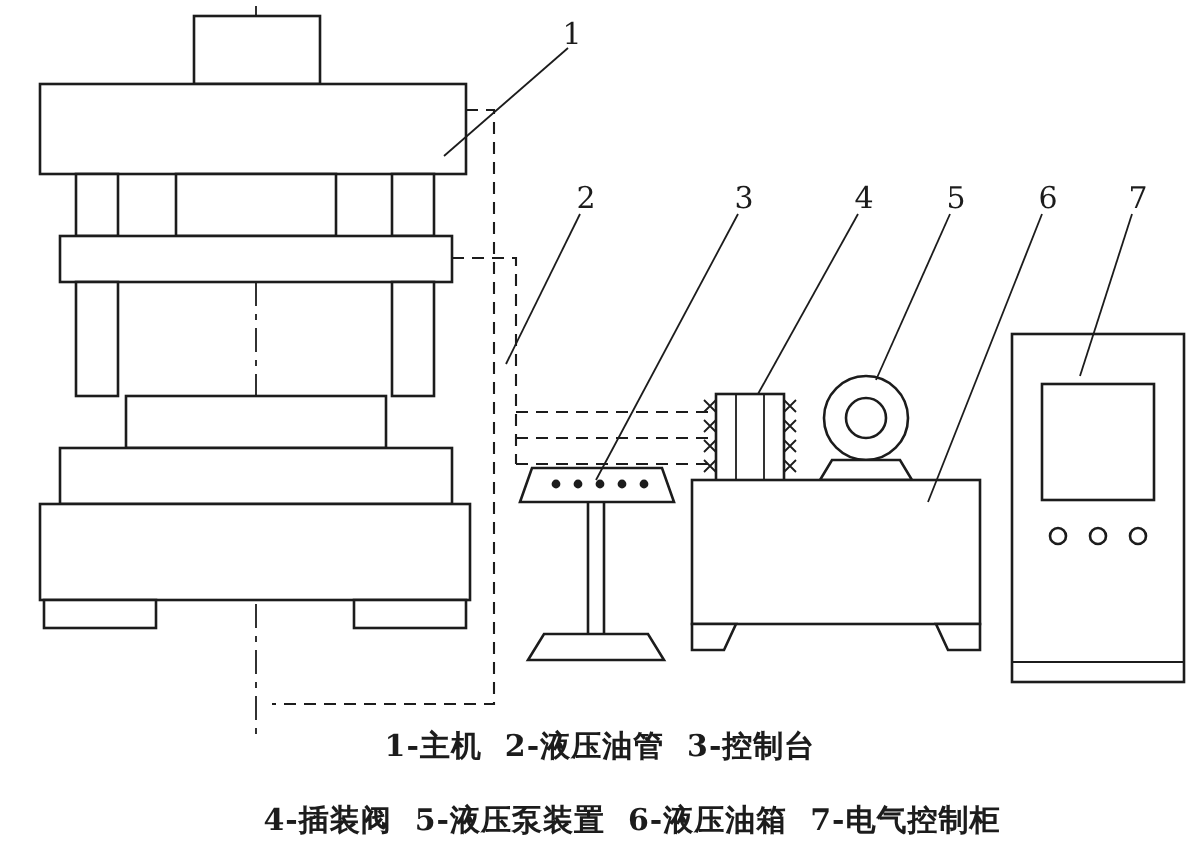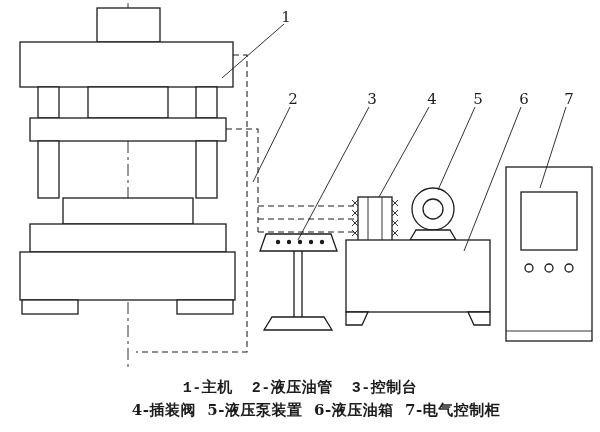--- a/index.html
+++ b/index.html
@@ -14,21 +14,21 @@
   .dash { fill:none; stroke:var(--line); stroke-width:1.05; stroke-dasharray:6 4; }
   .cline{ fill:none; stroke:var(--line); stroke-width:0.9; stroke-dasharray:12 4 3 4; }
   .thin { fill:none; stroke:var(--line); stroke-width:0.9; }
   .dot  { fill:var(--line); stroke:none; }
   .num  { font-family:"DejaVu Serif","Liberation Serif",serif; font-size:15px; fill:var(--line); }
   .caption {
     position:absolute; left:0; width:600px; text-align:center;
     color:var(--line); font-size:15px; font-weight:600; white-space:pre;
     letter-spacing:0.5px;
   }
-  .caption.l1 { top:378px;font-family:Liberation Mono, monospace; }
+  .caption.l1 { top:364px; }
   .caption.l2 { top:401px;padding-left:16px; }
 </style>
 </head>
 <body>
 
 <div class="canvas">
   <svg width="600" height="432" viewBox="0 0 600 432">
 
     <g>
       <line class="cline" x1="128" y1="3" x2="128" y2="368"></line>

